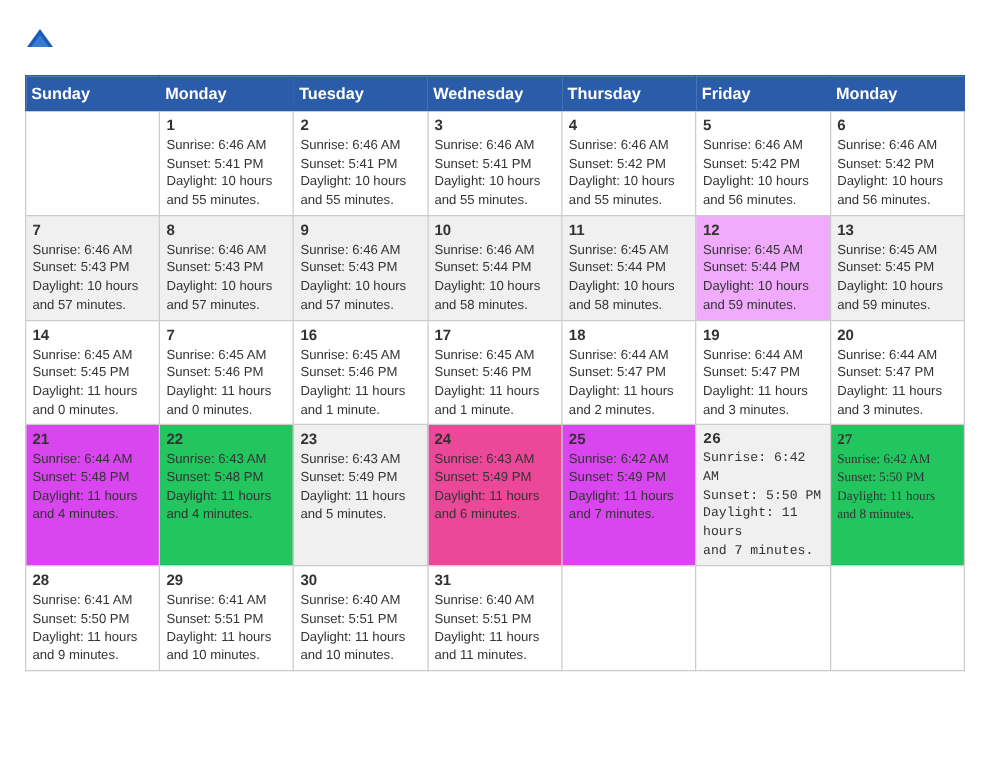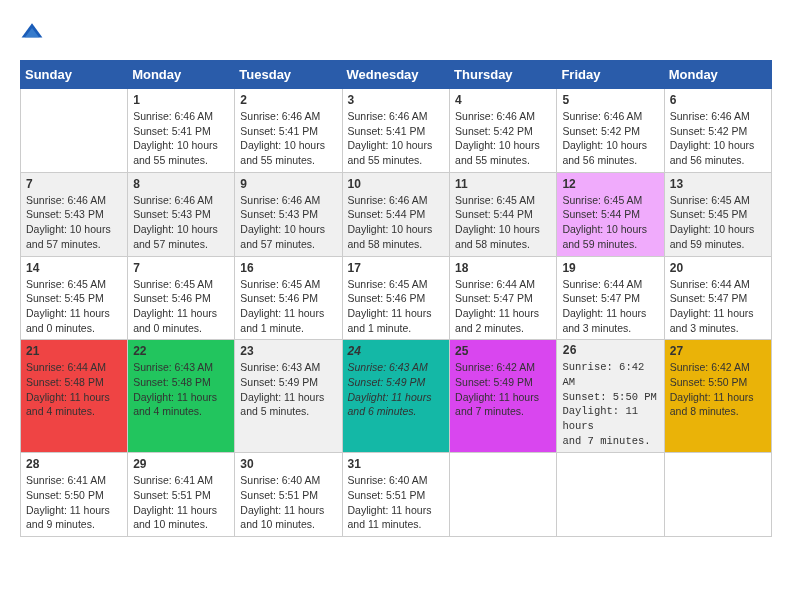--- a/index.html
+++ b/index.html
@@ -250,63 +250,63 @@
         </td>
         <td>
           <div class="day-number">20</div>
           <div class="day-info" style="white-space: pre-line;">Sunrise: 6:44 AM
 Sunset: 5:47 PM
 Daylight: 11 hours
 and 3 minutes.</div>
         </td>
       </tr>
       <tr>
-        <td style="background: #ef4444; margin-top: 14px;">
+        <td style="background: #d946ef; margin-top: 14px;">
           <div class="day-number">21</div>
           <div class="day-info" style="white-space: pre-line;">Sunrise: 6:44 AM
 Sunset: 5:48 PM
 Daylight: 11 hours
 and 4 minutes.</div>
         </td>
         <td style="background: #22c55e;">
           <div class="day-number">22</div>
           <div class="day-info" style="white-space: pre-line;">Sunrise: 6:43 AM
 Sunset: 5:48 PM
 Daylight: 11 hours
 and 4 minutes.</div>
         </td>
         <td style="background: rgb(240, 240, 240);">
           <div class="day-number">23</div>
           <div class="day-info" style="white-space: pre-line;">Sunrise: 6:43 AM
 Sunset: 5:49 PM
 Daylight: 11 hours
 and 5 minutes.</div>
         </td>
-        <td style="background: #14b8a6; font-style: italic;">
+        <td style="background: #ec4899;">
           <div class="day-number">24</div>
           <div class="day-info" style="white-space: pre-line;">Sunrise: 6:43 AM
 Sunset: 5:49 PM
 Daylight: 11 hours
 and 6 minutes.</div>
         </td>
         <td style="background: #d946ef;">
           <div class="day-number">25</div>
           <div class="day-info" style="white-space: pre-line;">Sunrise: 6:42 AM
 Sunset: 5:49 PM
 Daylight: 11 hours
 and 7 minutes.</div>
         </td>
         <td style="background: rgb(240, 240, 240); font-family: Liberation Mono, monospace;">
           <div class="day-number">26</div>
           <div class="day-info" style="white-space: pre-line;">Sunrise: 6:42 AM
 Sunset: 5:50 PM
 Daylight: 11 hours
 and 7 minutes.</div>
         </td>
-        <td style="background: #eab308;">
+        <td style="background: #22c55e; font-family: Liberation Serif, serif;">
           <div class="day-number">27</div>
           <div class="day-info" style="white-space: pre-line;">Sunrise: 6:42 AM
 Sunset: 5:50 PM
 Daylight: 11 hours
 and 8 minutes.</div>
         </td>
       </tr>
       <tr>
         <td>
           <div class="day-number">28</div>

